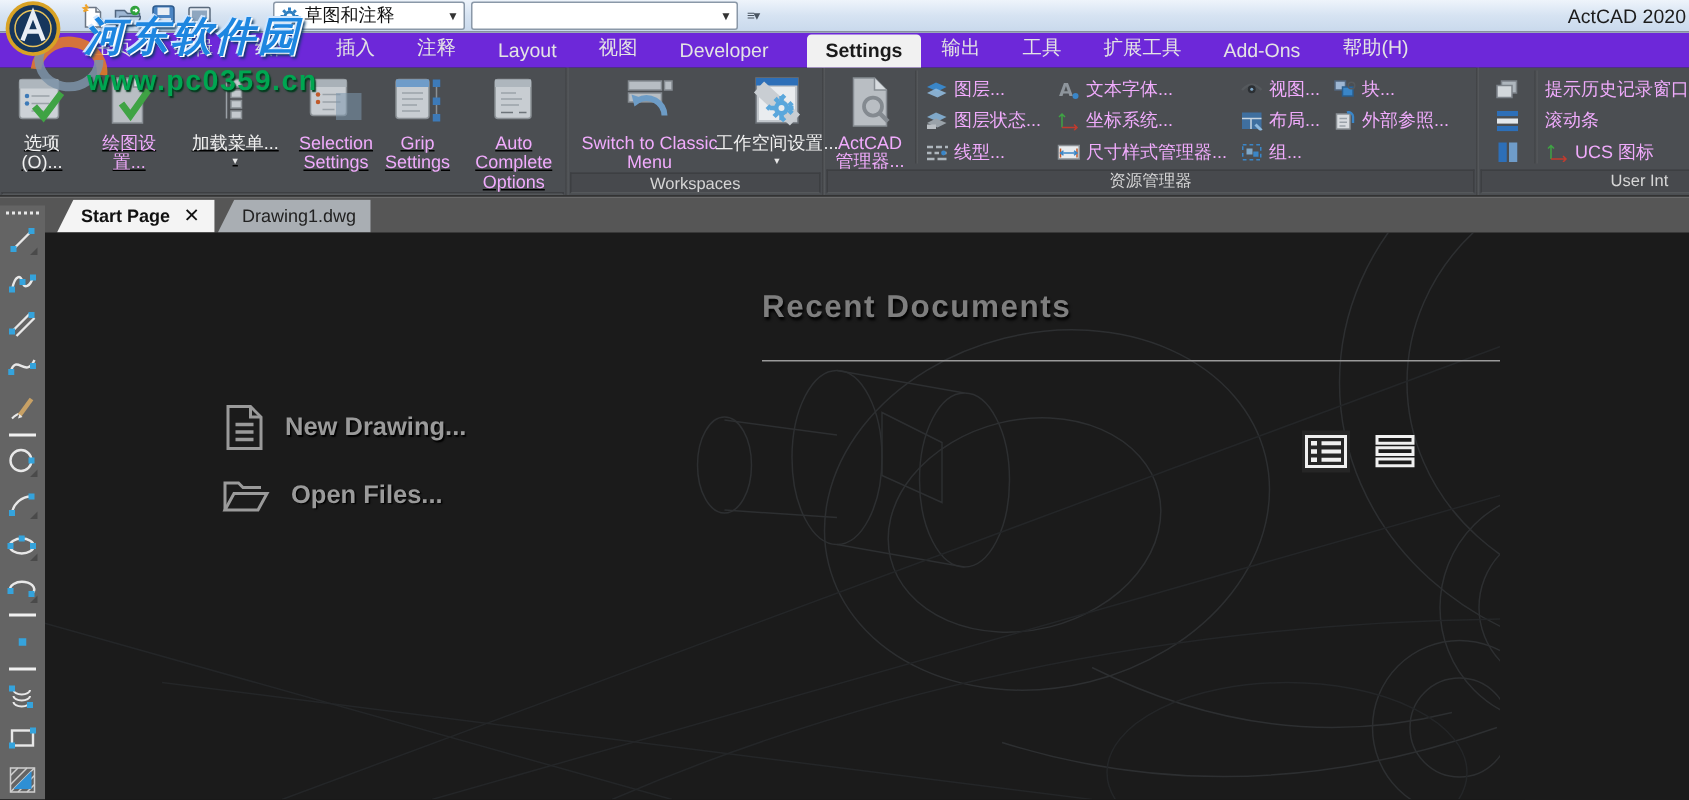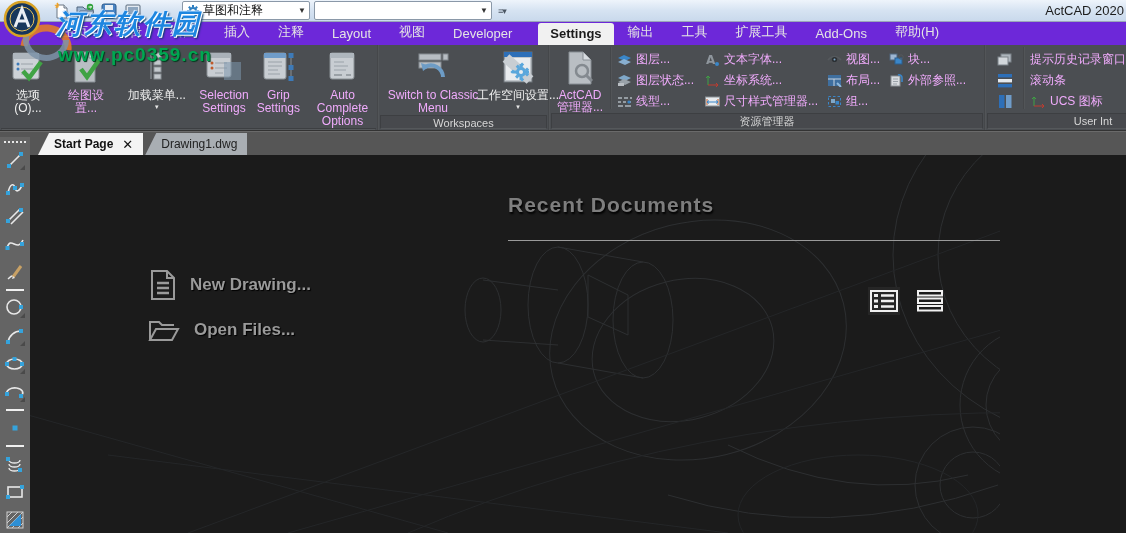--- a/index.html
+++ b/index.html
@@ -160,21 +160,21 @@
   <div class="rtab">输出</div>
   <div class="rtab">工具</div>
   <div class="rtab">扩展工具</div>
   <div class="rtab">Add-Ons</div>
   <div class="rtab">帮助(H)</div>
 </div>
 
 <div class="ribbon">
 
   <div class="panel" style="width:377px;">
-    <div class="panel-content" style="padding-left:6px; gap:8px;">
+    <div class="panel-content" style="padding-left:6px; gap:8px;text-decoration:underline;">
       <div class="ritem" style="width:56px;">
         <div class="ric">
           <svg width="38" height="38">
               <rect x="4" y="4" width="26" height="26" rx="2" fill="#cdd2d7" stroke="#8a9095"></rect>
               <rect x="4" y="4" width="26" height="6" fill="#aeb6bd"></rect>
               <circle cx="9" cy="15" r="1.5" fill="#3d7ab8"></circle>
               <circle cx="9" cy="20" r="1.5" fill="#3d7ab8"></circle>
               <path d="M12 15 h12 M12 20 h12 M12 25 h8" stroke="#9aa2a9"></path>
               <path d="M14 22 l6 7 12 -16" stroke="#3fa344" stroke-width="4.5" fill="none"></path>
             </svg>

